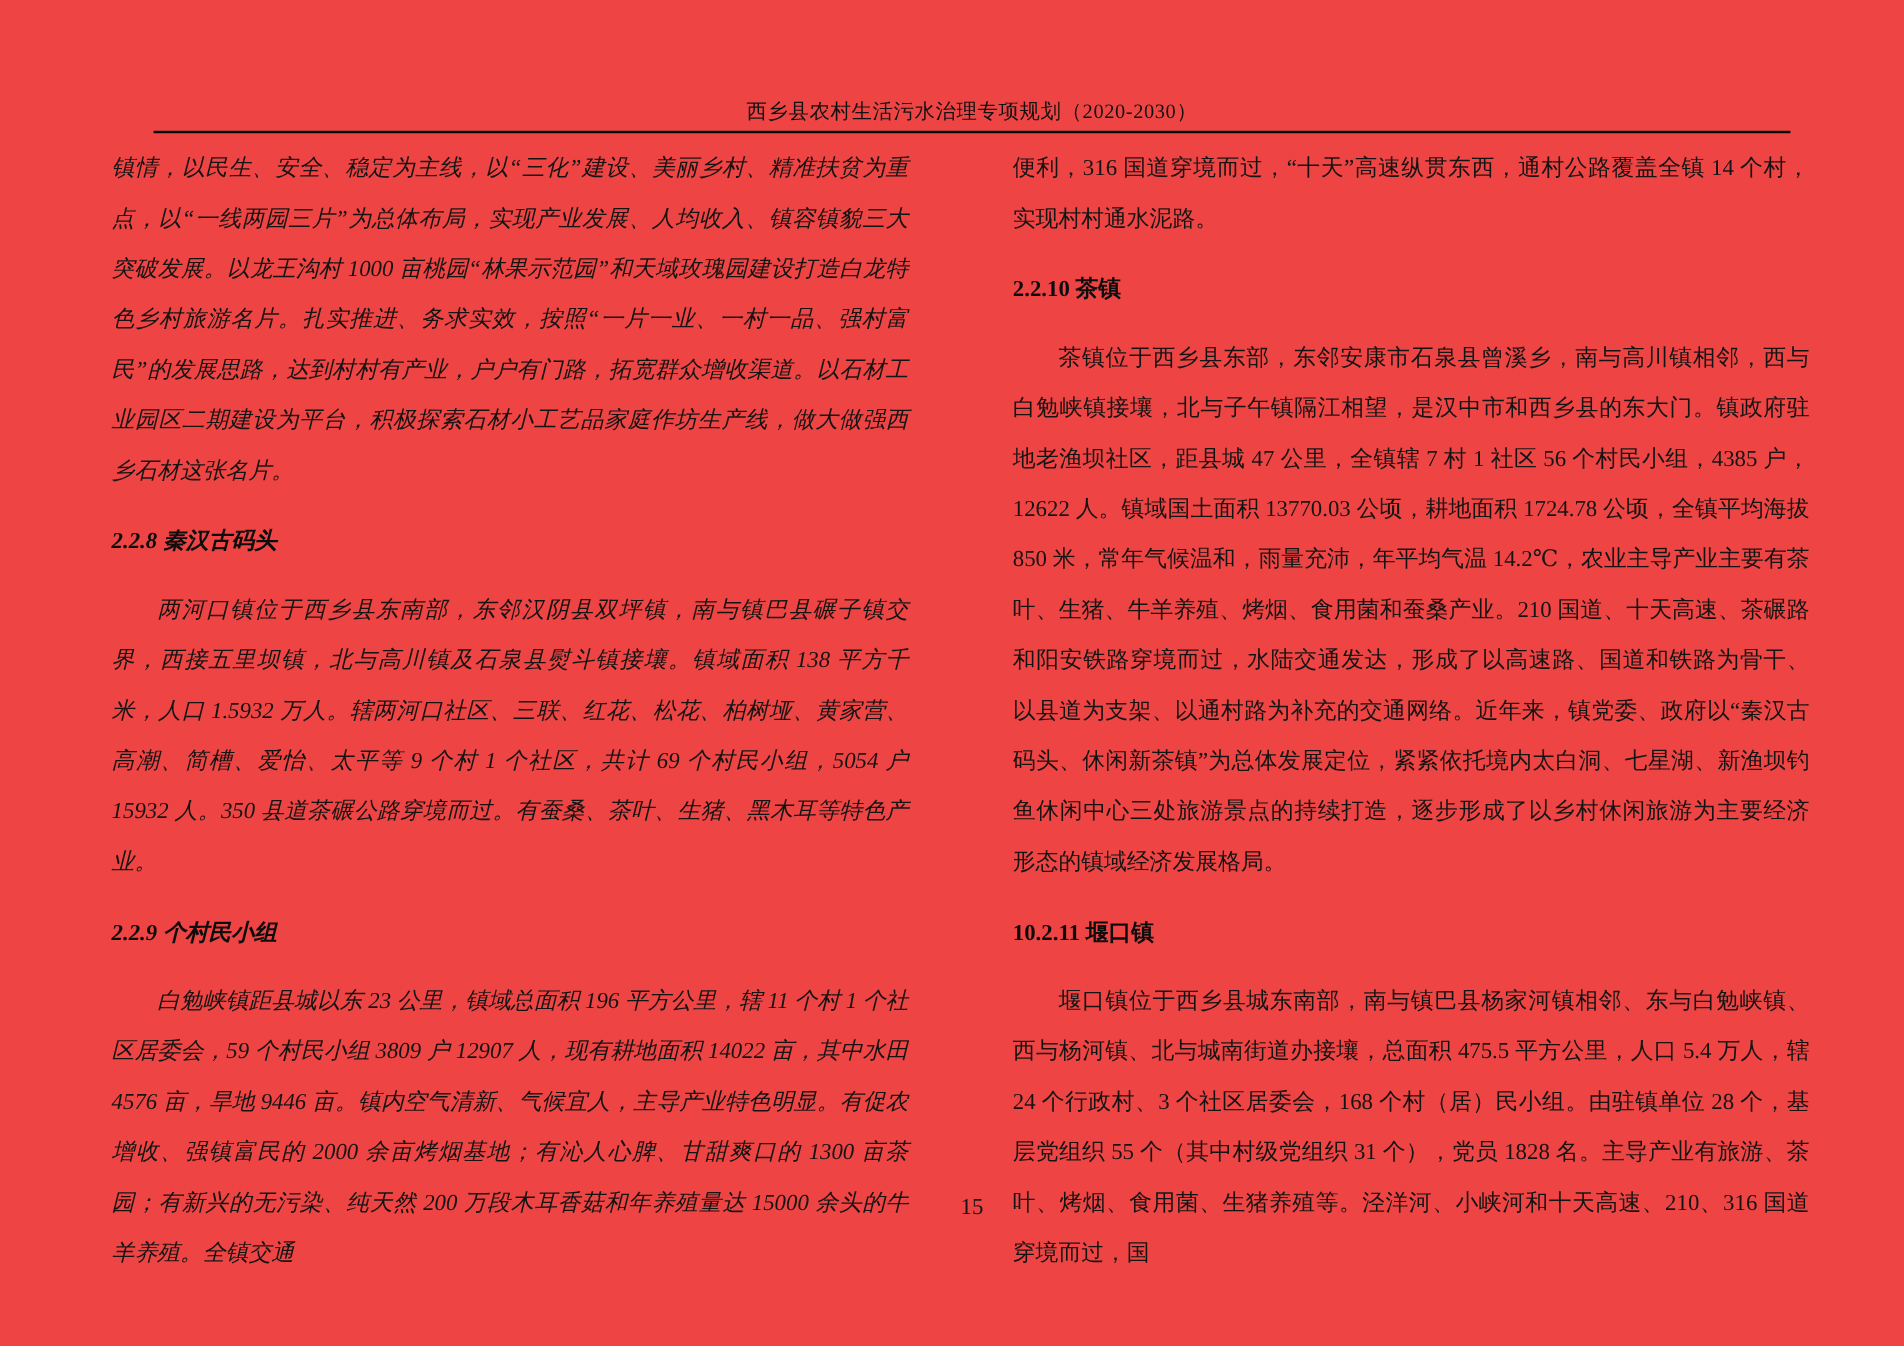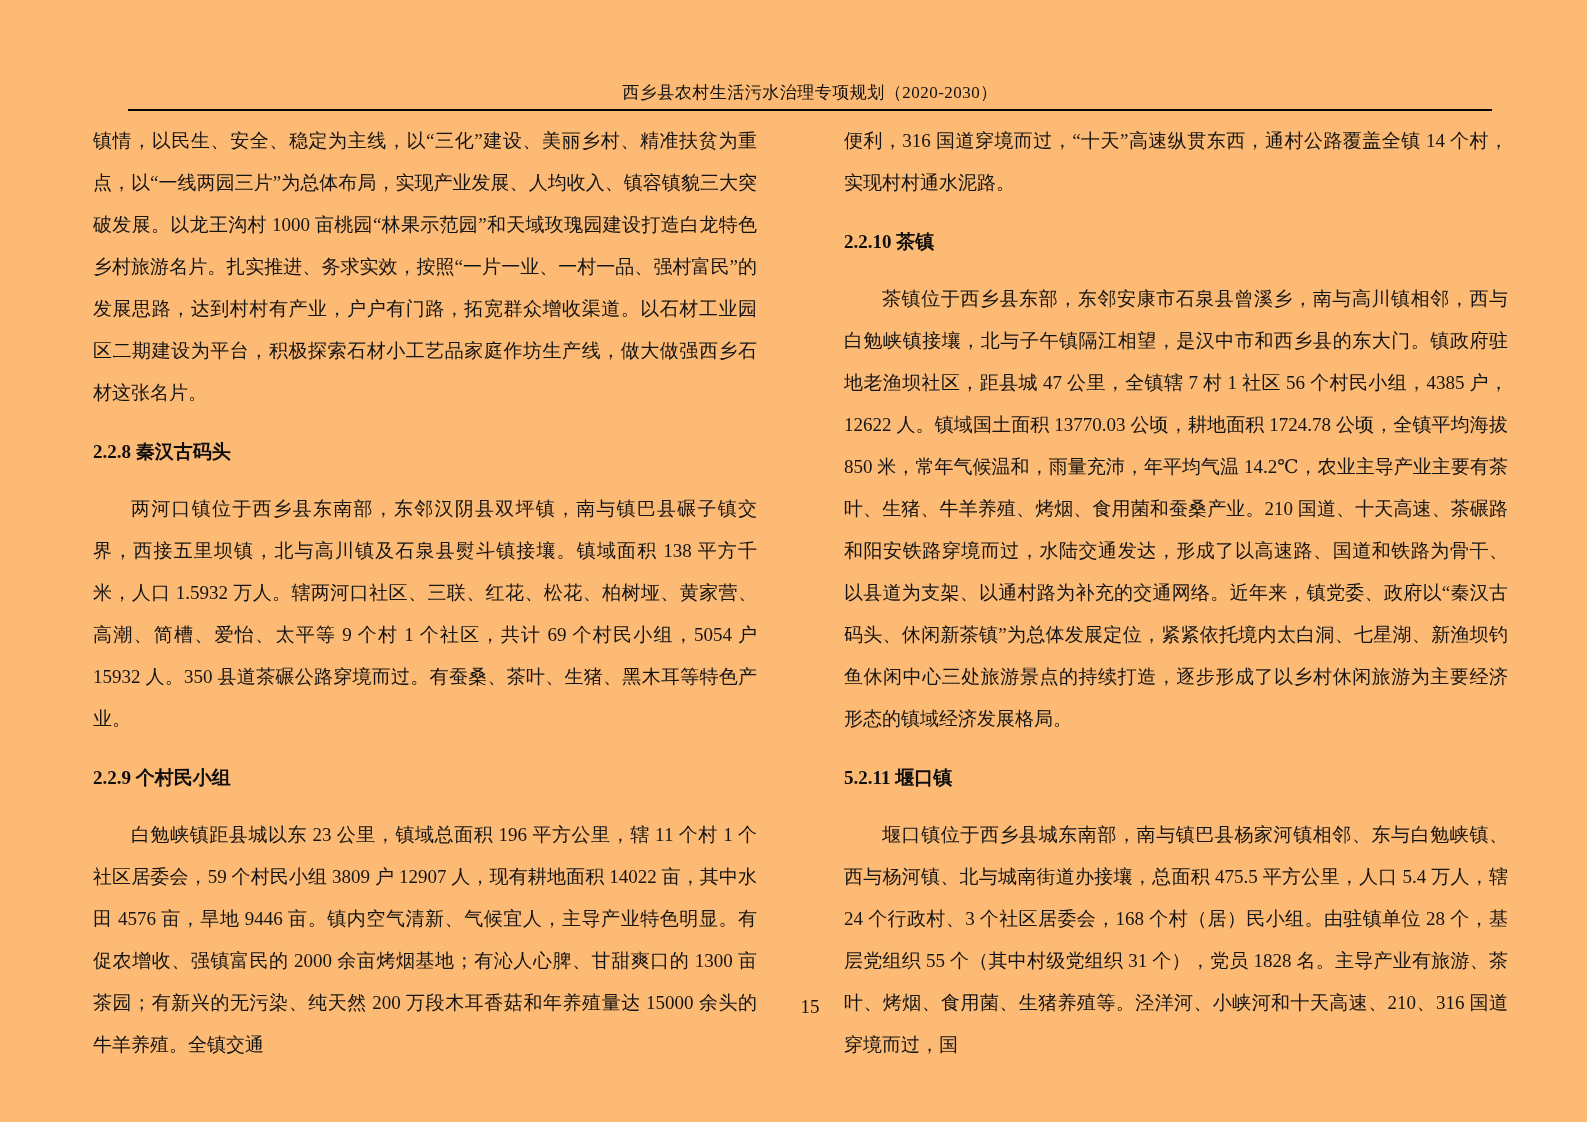--- a/index.html
+++ b/index.html
@@ -4,21 +4,21 @@
 <style>
   html, body {
     margin: 0;
     padding: 0;
     background: #ffffff;
   }
   .page {
     position: relative;
     width: 1587px;
     height: 1122px;
-    background: #fdba74;
+    background: #ef4444;
     overflow: hidden;
     font-family: "Liberation Serif", "DejaVu Serif", serif;
     color: #121212;
   }
   .header-title {
     position: absolute;
     left: 128px;
     top: 82px;
     width: 1364px;
     text-align: center;
@@ -34,21 +34,21 @@
     top: 109px;
     width: 1364px;
     height: 0;
     border-top: 2.5px solid #000000;
   }
   .col {
     position: absolute;
     top: 120px;
     width: 664px;
   }
-  .col-left  { left: 93px; }
+  .col-left  { left: 93px; font-style: italic; }
   .col-right { left: 803px; margin-left: 41px; }
   .para {
     font-size: 19px;
     line-height: 42px;
     text-align: justify;
     color: #141414;
     margin: 0;
   }
   .para.indent {
     text-indent: 38px;
@@ -92,20 +92,20 @@
     <div class="para indent">白勉峡镇距县城以东 23 公里，镇域总面积 196 平方公里，辖 11 个村 1 个社区居委会，59 个村民小组 3809 户 12907 人，现有耕地面积 14022 亩，其中水田 4576 亩，旱地 9446 亩。镇内空气清新、气候宜人，主导产业特色明显。有促农增收、强镇富民的 2000 余亩烤烟基地；有沁人心脾、甘甜爽口的 1300 亩茶园；有新兴的无污染、纯天然 200 万段木耳香菇和年养殖量达 15000 余头的牛羊养殖。全镇交通</div>
   </div>
 
   <div class="col col-right">
     <div class="para">便利，316 国道穿境而过，“十天”高速纵贯东西，通村公路覆盖全镇 14 个村，实现村村通水泥路。</div>
 
     <div class="section-heading">2.2.10 茶镇</div>
 
     <div class="para indent">茶镇位于西乡县东部，东邻安康市石泉县曾溪乡，南与高川镇相邻，西与白勉峡镇接壤，北与子午镇隔江相望，是汉中市和西乡县的东大门。镇政府驻地老渔坝社区，距县城 47 公里，全镇辖 7 村 1 社区 56 个村民小组，4385 户，12622 人。镇域国土面积 13770.03 公顷，耕地面积 1724.78 公顷，全镇平均海拔 850 米，常年气候温和，雨量充沛，年平均气温 14.2℃，农业主导产业主要有茶叶、生猪、牛羊养殖、烤烟、食用菌和蚕桑产业。210 国道、十天高速、茶碾路和阳安铁路穿境而过，水陆交通发达，形成了以高速路、国道和铁路为骨干、以县道为支架、以通村路为补充的交通网络。近年来，镇党委、政府以“秦汉古码头、休闲新茶镇”为总体发展定位，紧紧依托境内太白洞、七星湖、新渔坝钓鱼休闲中心三处旅游景点的持续打造，逐步形成了以乡村休闲旅游为主要经济形态的镇域经济发展格局。</div>
 
-    <div class="section-heading">5.2.11 堰口镇</div>
+    <div class="section-heading">10.2.11 堰口镇</div>
 
     <div class="para indent">堰口镇位于西乡县城东南部，南与镇巴县杨家河镇相邻、东与白勉峡镇、西与杨河镇、北与城南街道办接壤，总面积 475.5 平方公里，人口 5.4 万人，辖 24 个行政村、3 个社区居委会，168 个村（居）民小组。由驻镇单位 28 个，基层党组织 55 个（其中村级党组织 31 个），党员 1828 名。主导产业有旅游、茶叶、烤烟、食用菌、生猪养殖等。泾洋河、小峡河和十天高速、210、316 国道穿境而过，国</div>
   </div>
 
   <div class="page-number">15</div>
 
 </div>
 
 </body></html>

